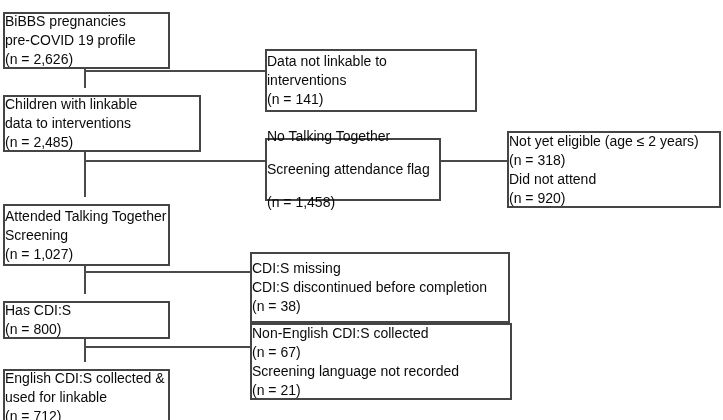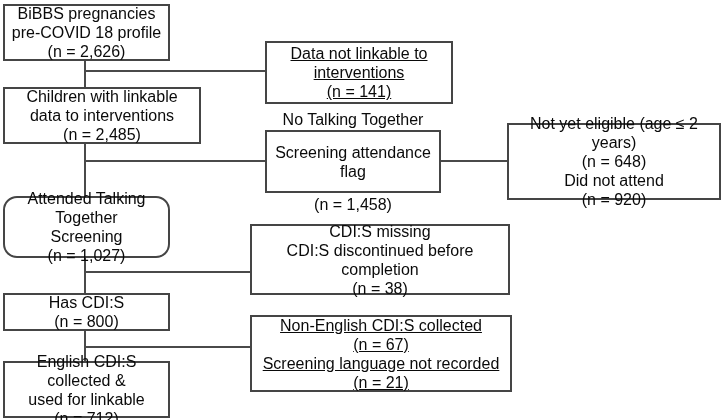--- a/index.html
+++ b/index.html
@@ -17,44 +17,44 @@
   }
   .fbox {
     position: absolute;
     box-sizing: border-box;
     border: 2px solid #454545;
     background: #ffffff;
     display: flex;
     flex-direction: column;
     justify-content: center;
     align-items: center;
-    text-align: center;
-    font-size: 16px;
+    font-size: 14px;
     line-height: 19px;
     color: #0a0a0a;
     z-index: 2;
+    margin-top: 8px;
   }
   .fbox .bline { width: 100%; }
   .conn {
     position: absolute;
     background: #4a4a4a;
     z-index: 1;
   }
   
   .box-bibbs       { left: 3px;   top: 4px;   width: 167px; height: 57px; }
   .box-linkable    { left: 3px;   top: 87px;  width: 198px; height: 57px; }
-  .box-attended    { left: 3px;   top: 196px; width: 167px; height: 62px; border-radius: 14px; }
+  .box-attended    { left: 3px;   top: 196px; width: 167px; height: 62px; }
   .box-hascdis     { left: 3px;   top: 293px; width: 167px; height: 38px; }
   .box-english     { left: 3px;   top: 361px; width: 167px; height: 57px; }
   
-  .box-notlinkable { left: 265px; top: 41px;  width: 188px; height: 63px; text-decoration: underline; }
+  .box-notlinkable { left: 265px; top: 41px;  width: 212px; height: 63px; }
   .box-noflag      { left: 265px; top: 130px; width: 176px; height: 63px; gap: 14px; }
   .box-noteligible { left: 507px; top: 123px; width: 214px; height: 77px; }
-  .box-cdismissing { left: 250px; top: 224px; width: 260px; height: 71px; }
-  .box-nonenglish  { left: 250px; top: 315px; width: 262px; height: 77px; text-decoration: underline; }
+  .box-cdismissing { left: 250px; top: 244px; width: 260px; height: 71px; }
+  .box-nonenglish  { left: 250px; top: 315px; width: 262px; height: 77px; }
   
   .v-a-b { left: 84px; top: 60px;  width: 1.5px; height: 28px; }
   .v-b-c { left: 84px; top: 143px; width: 1.5px; height: 54px; }
   .v-c-d { left: 84px; top: 257px; width: 1.5px; height: 37px; }
   .v-d-e { left: 84px; top: 330px; width: 1.5px; height: 32px; }
   
   .h-notlinkable  { left: 84px;  top: 70px;  width: 182px; height: 1.5px; }
   .h-noflag       { left: 84px;  top: 160px; width: 182px; height: 1.5px; }
   .h-noteligible  { left: 440px; top: 160px; width: 68px;  height: 1.5px; }
   .h-cdismissing  { left: 84px;  top: 271px; width: 167px; height: 1.5px; }
@@ -70,21 +70,21 @@
   <div class="conn v-c-d"></div>
   <div class="conn v-d-e"></div>
   <div class="conn h-notlinkable"></div>
   <div class="conn h-noflag"></div>
   <div class="conn h-noteligible"></div>
   <div class="conn h-cdismissing"></div>
   <div class="conn h-nonenglish"></div>
 
   <div class="fbox box-bibbs">
     <div class="bline">BiBBS pregnancies</div>
-    <div class="bline">pre-COVID 18 profile</div>
+    <div class="bline">pre-COVID 19 profile</div>
     <div class="bline">(n = 2,626)</div>
   </div>
 
   <div class="fbox box-linkable">
     <div class="bline">Children with linkable</div>
     <div class="bline">data to interventions</div>
     <div class="bline">(n = 2,485)</div>
   </div>
 
   <div class="fbox box-attended">
@@ -111,21 +111,21 @@
   </div>
 
   <div class="fbox box-noflag">
     <div class="bline">No Talking Together</div>
     <div class="bline">Screening attendance flag</div>
     <div class="bline">(n = 1,458)</div>
   </div>
 
   <div class="fbox box-noteligible">
     <div class="bline">Not yet eligible (age ≤ 2 years)</div>
-    <div class="bline">(n = 648)</div>
+    <div class="bline">(n = 318)</div>
     <div class="bline">Did not attend</div>
     <div class="bline">(n = 920)</div>
   </div>
 
   <div class="fbox box-cdismissing">
     <div class="bline">CDI:S missing</div>
     <div class="bline">CDI:S discontinued before completion</div>
     <div class="bline">(n = 38)</div>
   </div>
 

